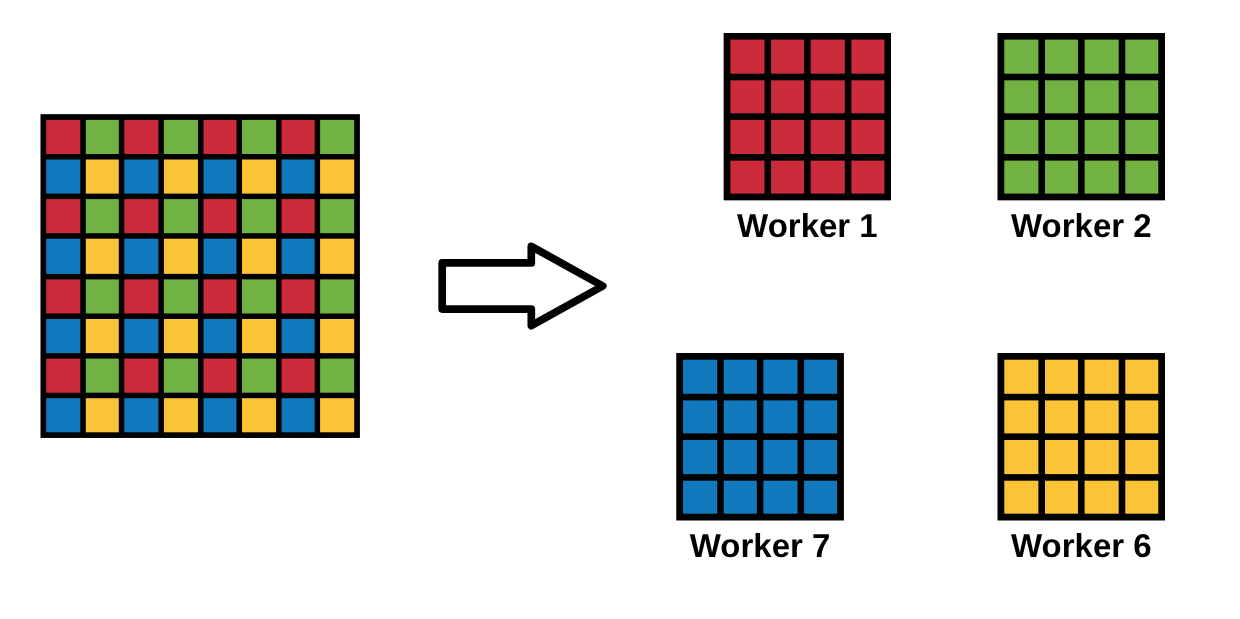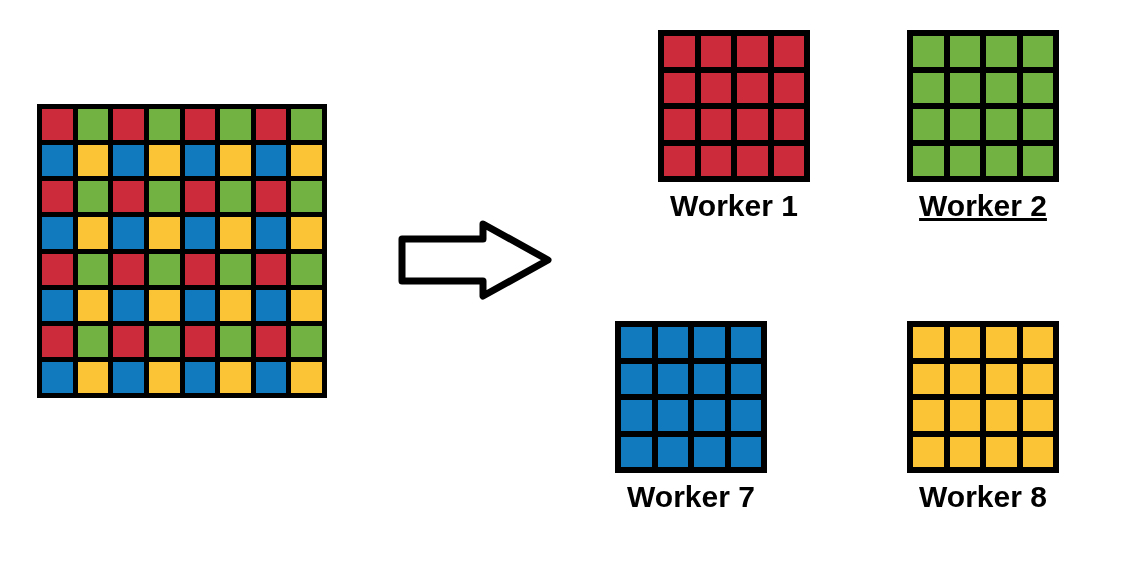--- a/index.html
+++ b/index.html
@@ -85,21 +85,21 @@
     text-align: center;
     font-size: 30px;
     font-weight: bold;
     color: #000000;
     letter-spacing: 0px;
     white-space: nowrap;
     line-height: 36px;
   }
 
   #worker-1 { left: 613px; top: 30px; padding-left: 45px; }
-  #worker-2 { left: 907px; top: 30px; text-decoration: underline; }
+  #worker-2 { left: 907px; top: 30px; }
   #worker-3 { left: 615px; top: 321px; }
   #worker-4 { left: 907px; top: 321px; }
 </style>
 </head>
 <body>
 
 <div id="stage">
 
   <div class="source-grid" id="source-grid">
       <div class="cell" style="background: rgb(204, 43, 60);"></div>
@@ -259,16 +259,16 @@
         <div class="cell" style="background: rgb(251, 196, 54);"></div>
         <div class="cell" style="background: rgb(251, 196, 54);"></div>
         <div class="cell" style="background: rgb(251, 196, 54);"></div>
         <div class="cell" style="background: rgb(251, 196, 54);"></div>
         <div class="cell" style="background: rgb(251, 196, 54);"></div>
         <div class="cell" style="background: rgb(251, 196, 54);"></div>
         <div class="cell" style="background: rgb(251, 196, 54);"></div>
         <div class="cell" style="background: rgb(251, 196, 54);"></div>
         <div class="cell" style="background: rgb(251, 196, 54);"></div>
       </div>
-    <div class="worker-label">Worker 8</div>
+    <div class="worker-label">Worker 6</div>
   </div>
 
 </div>
 
 </body></html>

